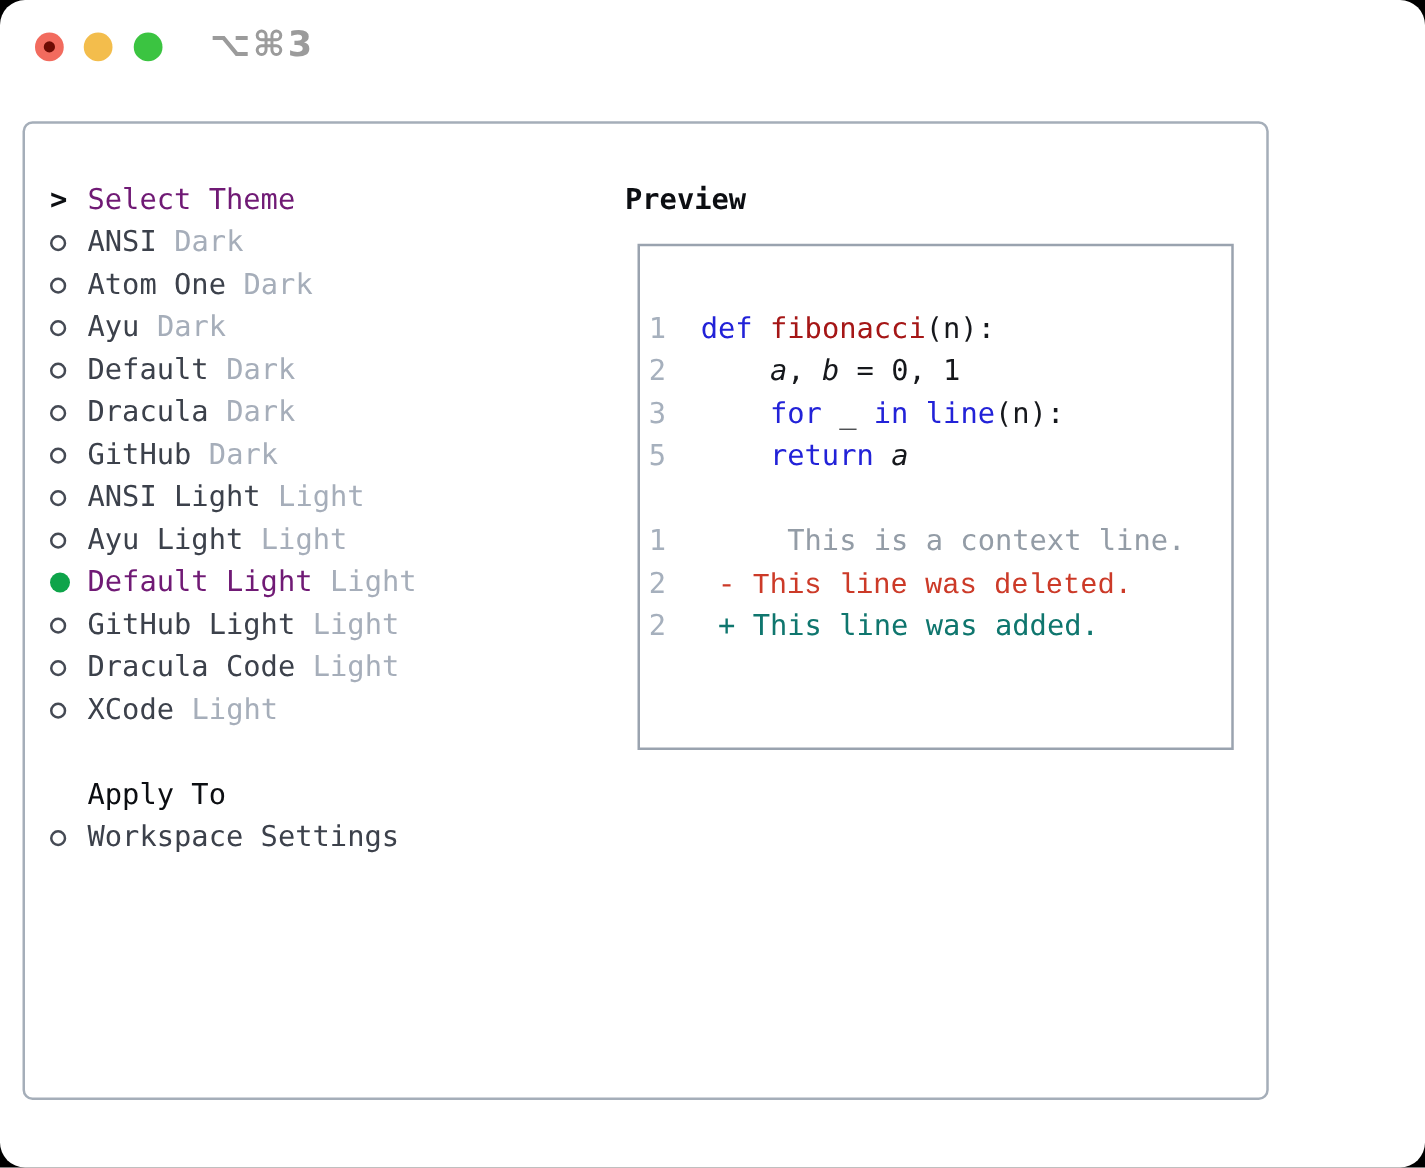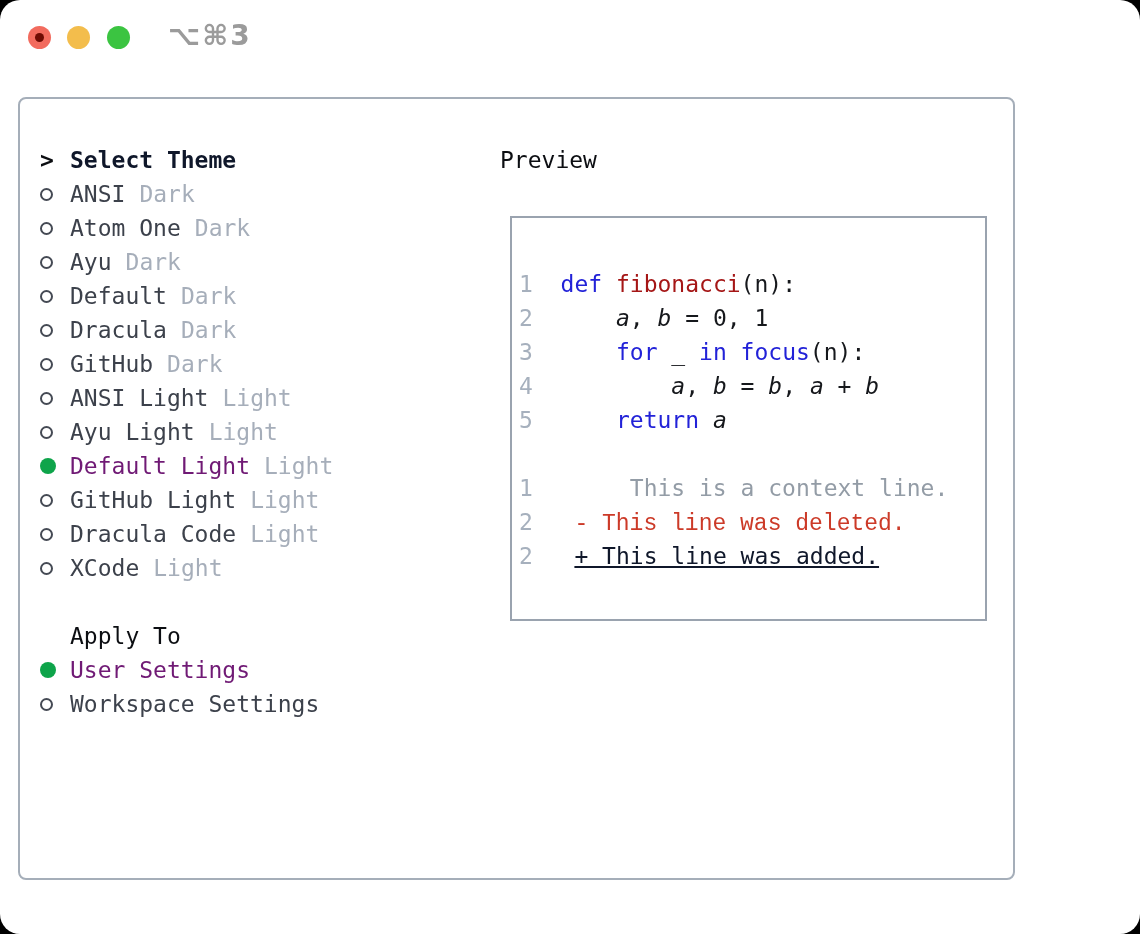--- a/index.html
+++ b/index.html
@@ -24,44 +24,44 @@
   .panel{position:absolute;left:18px;top:97px;width:997px;height:783px;
          box-sizing:border-box;border:2px solid #a5aeb9;border-radius:8px;
          background:#fff;}
 
   
   .leftcol{position:absolute;left:20px;top:44px;}
   .row{height:34px;display:flex;align-items:center;font-size:23px;color:#3c414b;}
   .row.blank{height:34px;}
   .pre{flex:0 0 30px;display:flex;align-items:center;}
   .caret{font-weight:bold;color:#0c0e12;font-size:23px;}
-  .hdr-lbl{font-weight:bold;color:#0f172a;}
+  .hdr-lbl{font-weight:normal;color:#701a75;}
   .radio{width:13px;height:13px;border:2px solid #454a54;border-radius:50%;
          box-sizing:border-box;}
   .radio.on{width:16px;height:16px;background:#0ea44a;border:none;}
   .nm{color:#3c414b;}
   .nm.sel{color:#701a75;}
   .variant{color:#a6aeba;margin-left:14px;}
   .sub-hdr{color:#0c0e12;}
   .footer-line{color:#a6aeba;}
 
   
   .preview-title{position:absolute;left:480px;top:44px;height:34px;line-height:34px;
-                 font-size:23px;font-weight:normal;color:#0c0e12;}
-  .pbox{position:absolute;left:490px;top:117px;width:477px;height:405px;
+                 font-size:23px;font-weight:bold;color:#0c0e12;}
+  .pbox{position:absolute;left:490px;top:96px;width:477px;height:405px;
         box-sizing:border-box;border:2px solid #9aa3af;background:#fff;
         padding:15px 0 0 7px;overflow:hidden;}
   .pline{height:34px;line-height:34px;white-space:pre;font-size:23px;color:#16181c;}
   .ln{color:#a6b0bd;}
   .kw{color:#2222d8;}
   .fn{color:#a51616;}
   .v{font-style:italic;}
   .ctx{color:#939ca6;}
   .del{color:#cc3a28;font-family:Liberation Mono, monospace;}
-  .add{color:#0f172a;text-decoration:underline;}
+  .add{color:#0f766e;}
 </style>
 </head>
 <body>
 
 <div class="window">
 
   <div class="titlebar">
     <span class="tl tl-red">
         <span class="dot"></span>
       </span>
@@ -168,45 +168,38 @@
 
       <div class="row blank"></div>
 
       <div class="row">
         <span class="pre"></span>
         <span class="sub-hdr">Apply To</span>
       </div>
       <div id="apply-list">
           <div class="row">
             <span class="pre">
-              <span class="radio on"></span>
-            </span>
-            <span class="nm sel">User Settings</span>
-          </div>
-          <div class="row">
-            <span class="pre">
               <span class="radio"></span>
             </span>
             <span class="nm">Workspace Settings</span>
           </div>
         </div>
 
       <div class="row blank"></div>
 
     </div>
 
     <div class="preview-title">Preview</div>
 
     <div class="pbox">
       <div id="preview-lines">
           <div class="pline"><span class="ln"></span></div>
           <div class="pline"><span class="ln">1</span><span>  </span><span class="kw">def</span><span> </span><span class="fn">fibonacci</span><span>(n):</span></div>
           <div class="pline"><span class="ln">2</span><span>      </span><span class="v">a</span><span>, </span><span class="v">b</span><span> = 0, 1</span></div>
-          <div class="pline"><span class="ln">3</span><span>      </span><span class="kw">for</span><span> _ </span><span class="kw">in</span><span> </span><span class="kw">focus</span><span>(n):</span></div>
-          <div class="pline"><span class="ln">4</span><span>          </span><span class="v">a</span><span>, </span><span class="v">b</span><span> = </span><span class="v">b</span><span>, </span><span class="v">a</span><span> + </span><span class="v">b</span></div>
+          <div class="pline"><span class="ln">3</span><span>      </span><span class="kw">for</span><span> _ </span><span class="kw">in</span><span> </span><span class="kw">line</span><span>(n):</span></div>
           <div class="pline"><span class="ln">5</span><span>      </span><span class="kw">return</span><span> </span><span class="v">a</span></div>
           <div class="pline"><span class="ln"></span></div>
           <div class="pline"><span class="ln">1</span><span class="ctx">       This is a context line.</span></div>
           <div class="pline"><span class="ln">2</span><span>   </span><span class="del">- This line was deleted.</span></div>
           <div class="pline"><span class="ln">2</span><span>   </span><span class="add">+ This line was added.</span></div>
           <div class="pline"><span class="ln"></span></div>
         </div>
     </div>
 
   </div>

